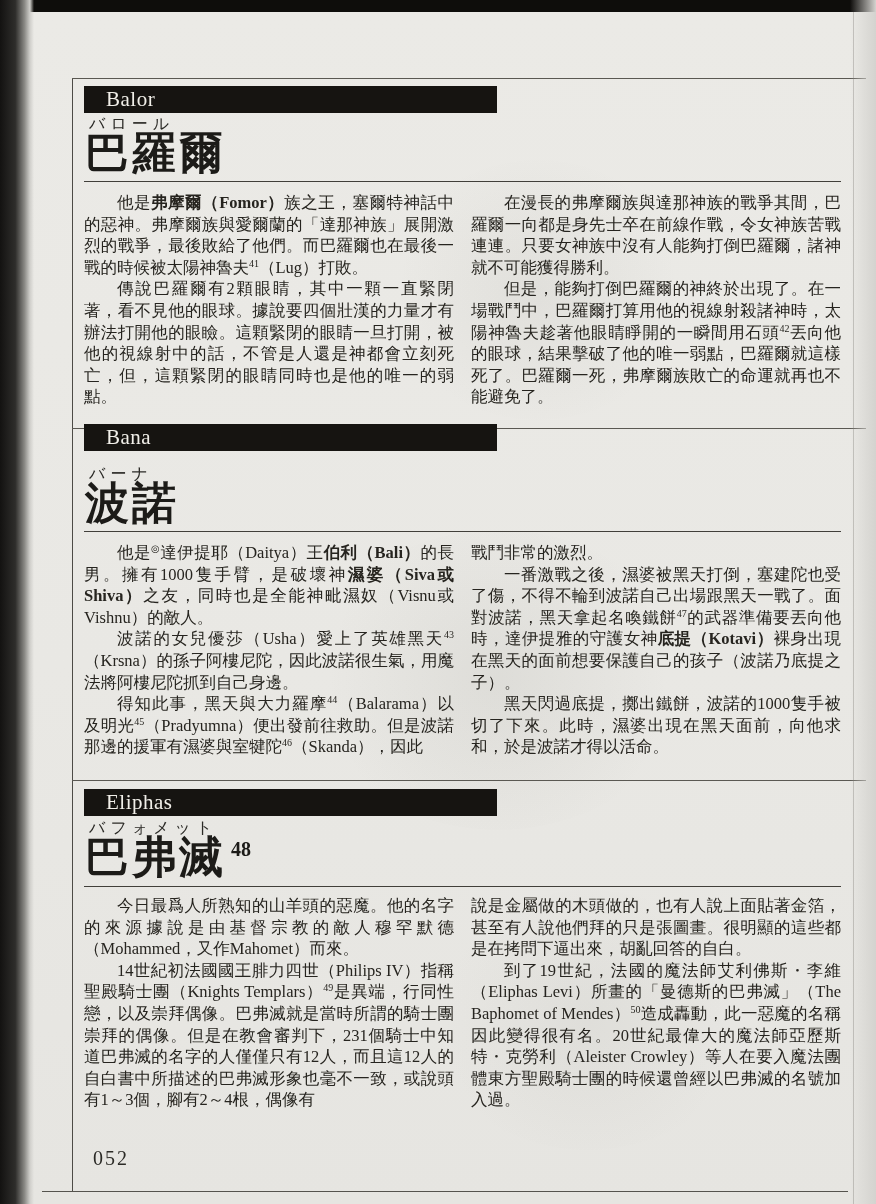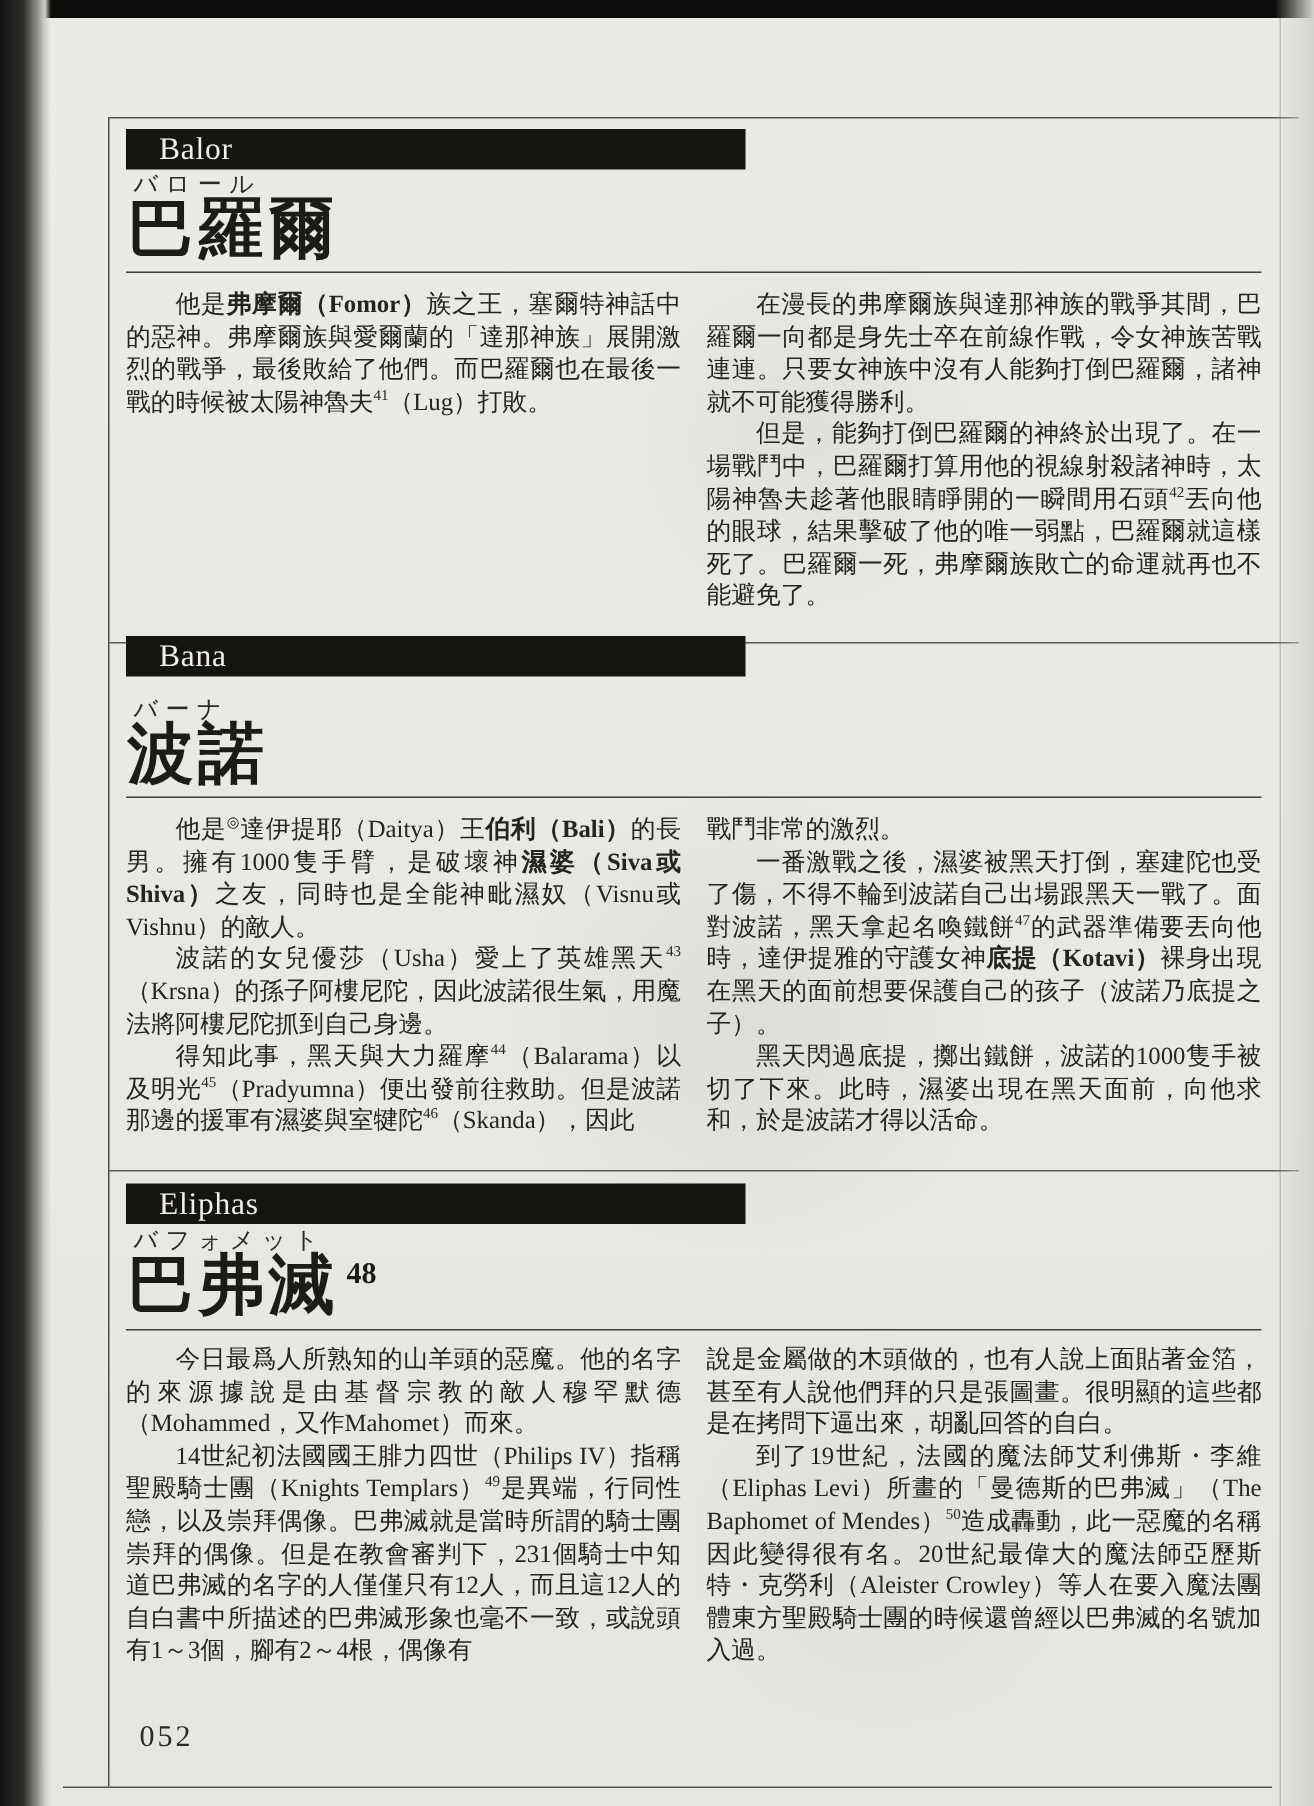--- a/index.html
+++ b/index.html
@@ -90,20 +90,21 @@
   <div class="section-rule" style="top:78px"></div>
   <div class="header-bar" style="top:86px">
     <span>Balor</span>
   </div>
   <div class="ruby" style="top:117px">バロール</div>
   <h1 class="title" style="top:130px"><span>巴羅爾</span><span class="title-sup"></span></h1>
   <div class="title-underline" style="top:181px"></div>
   <div class="columns">
     <div class="col">
         <p class="para"><span>他是</span><span class="bold">弗摩爾（Fomor）</span><span>族之王，塞爾特神話中的惡神。弗摩爾族與愛爾蘭的「達那神族」展開激烈的戰爭，最後敗給了他們。而巴羅爾也在最後一戰的時候被太陽神魯夫</span><sup>41</sup><span>（Lug）打敗。</span></p>
+        <p class="para"><span>傳說巴羅爾有2顆眼睛，其中一顆一直緊閉著，看不見他的眼球。據說要四個壯漢的力量才有辦法打開他的眼瞼。這顆緊閉的眼睛一旦打開，被他的視線射中的話，不管是人還是神都會立刻死亡，但，這顆緊閉的眼睛同時也是他的唯一的弱點。</span></p>
       </div>
     <div class="col">
         <p class="para"><span>在漫長的弗摩爾族與達那神族的戰爭其間，巴羅爾一向都是身先士卒在前線作戰，令女神族苦戰連連。只要女神族中沒有人能夠打倒巴羅爾，諸神就不可能獲得勝利。</span></p>
         <p class="para"><span>但是，能夠打倒巴羅爾的神終於出現了。在一場戰鬥中，巴羅爾打算用他的視線射殺諸神時，太陽神魯夫趁著他眼睛睜開的一瞬間用石頭</span><sup>42</sup><span>丟向他的眼球，結果擊破了他的唯一弱點，巴羅爾就這樣死了。巴羅爾一死，弗摩爾族敗亡的命運就再也不能避免了。</span></p>
       </div>
   </div>
 </div>
 
 <div class="section s2">
   <div class="section-rule" style="top:428px"></div>

